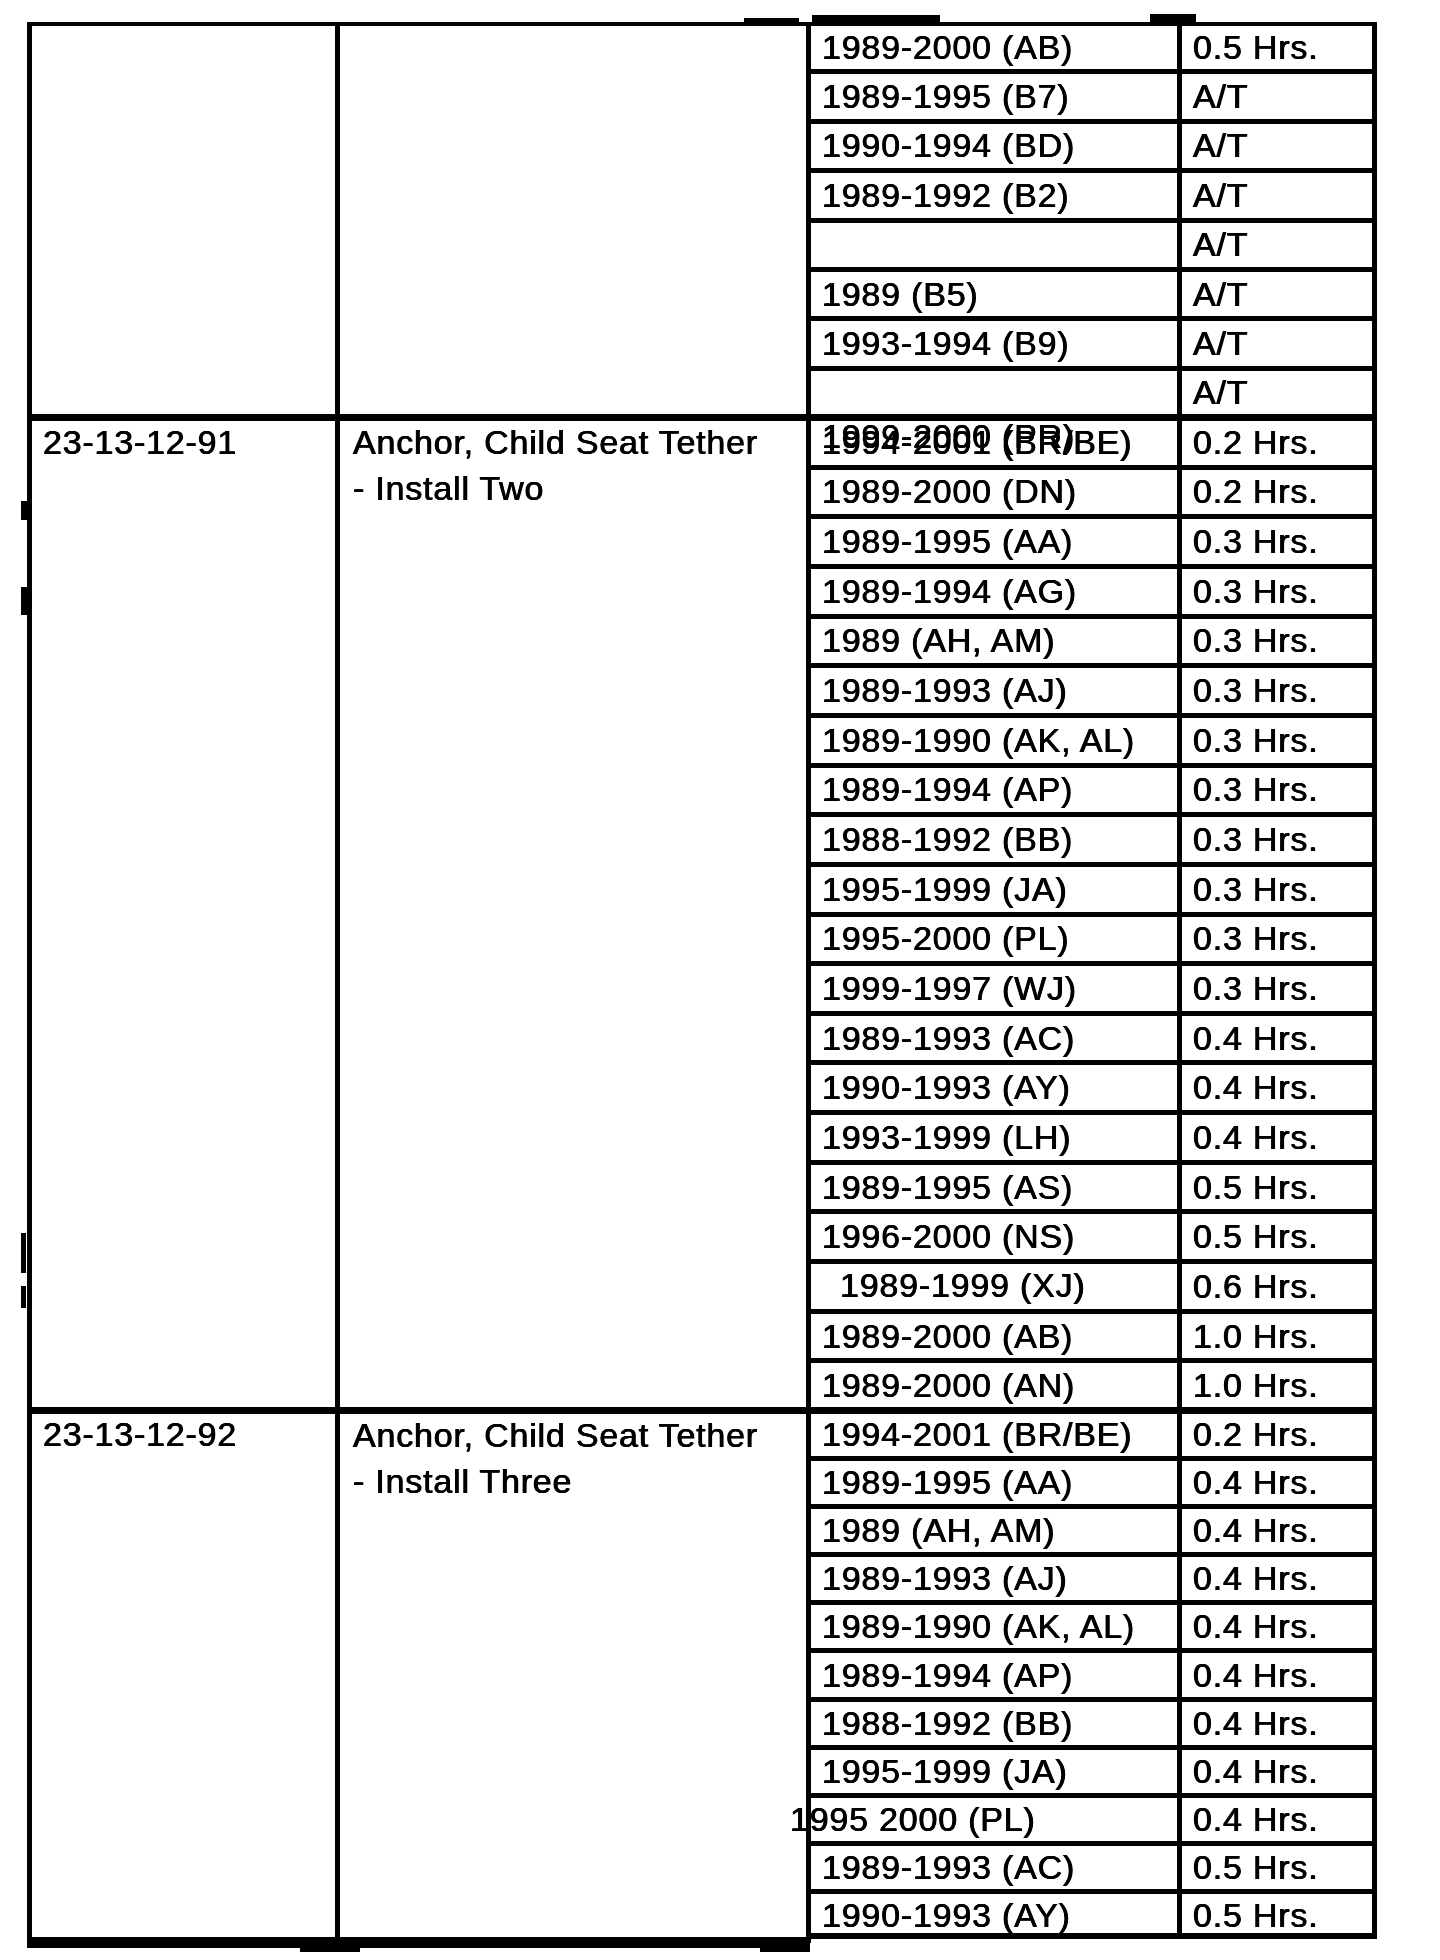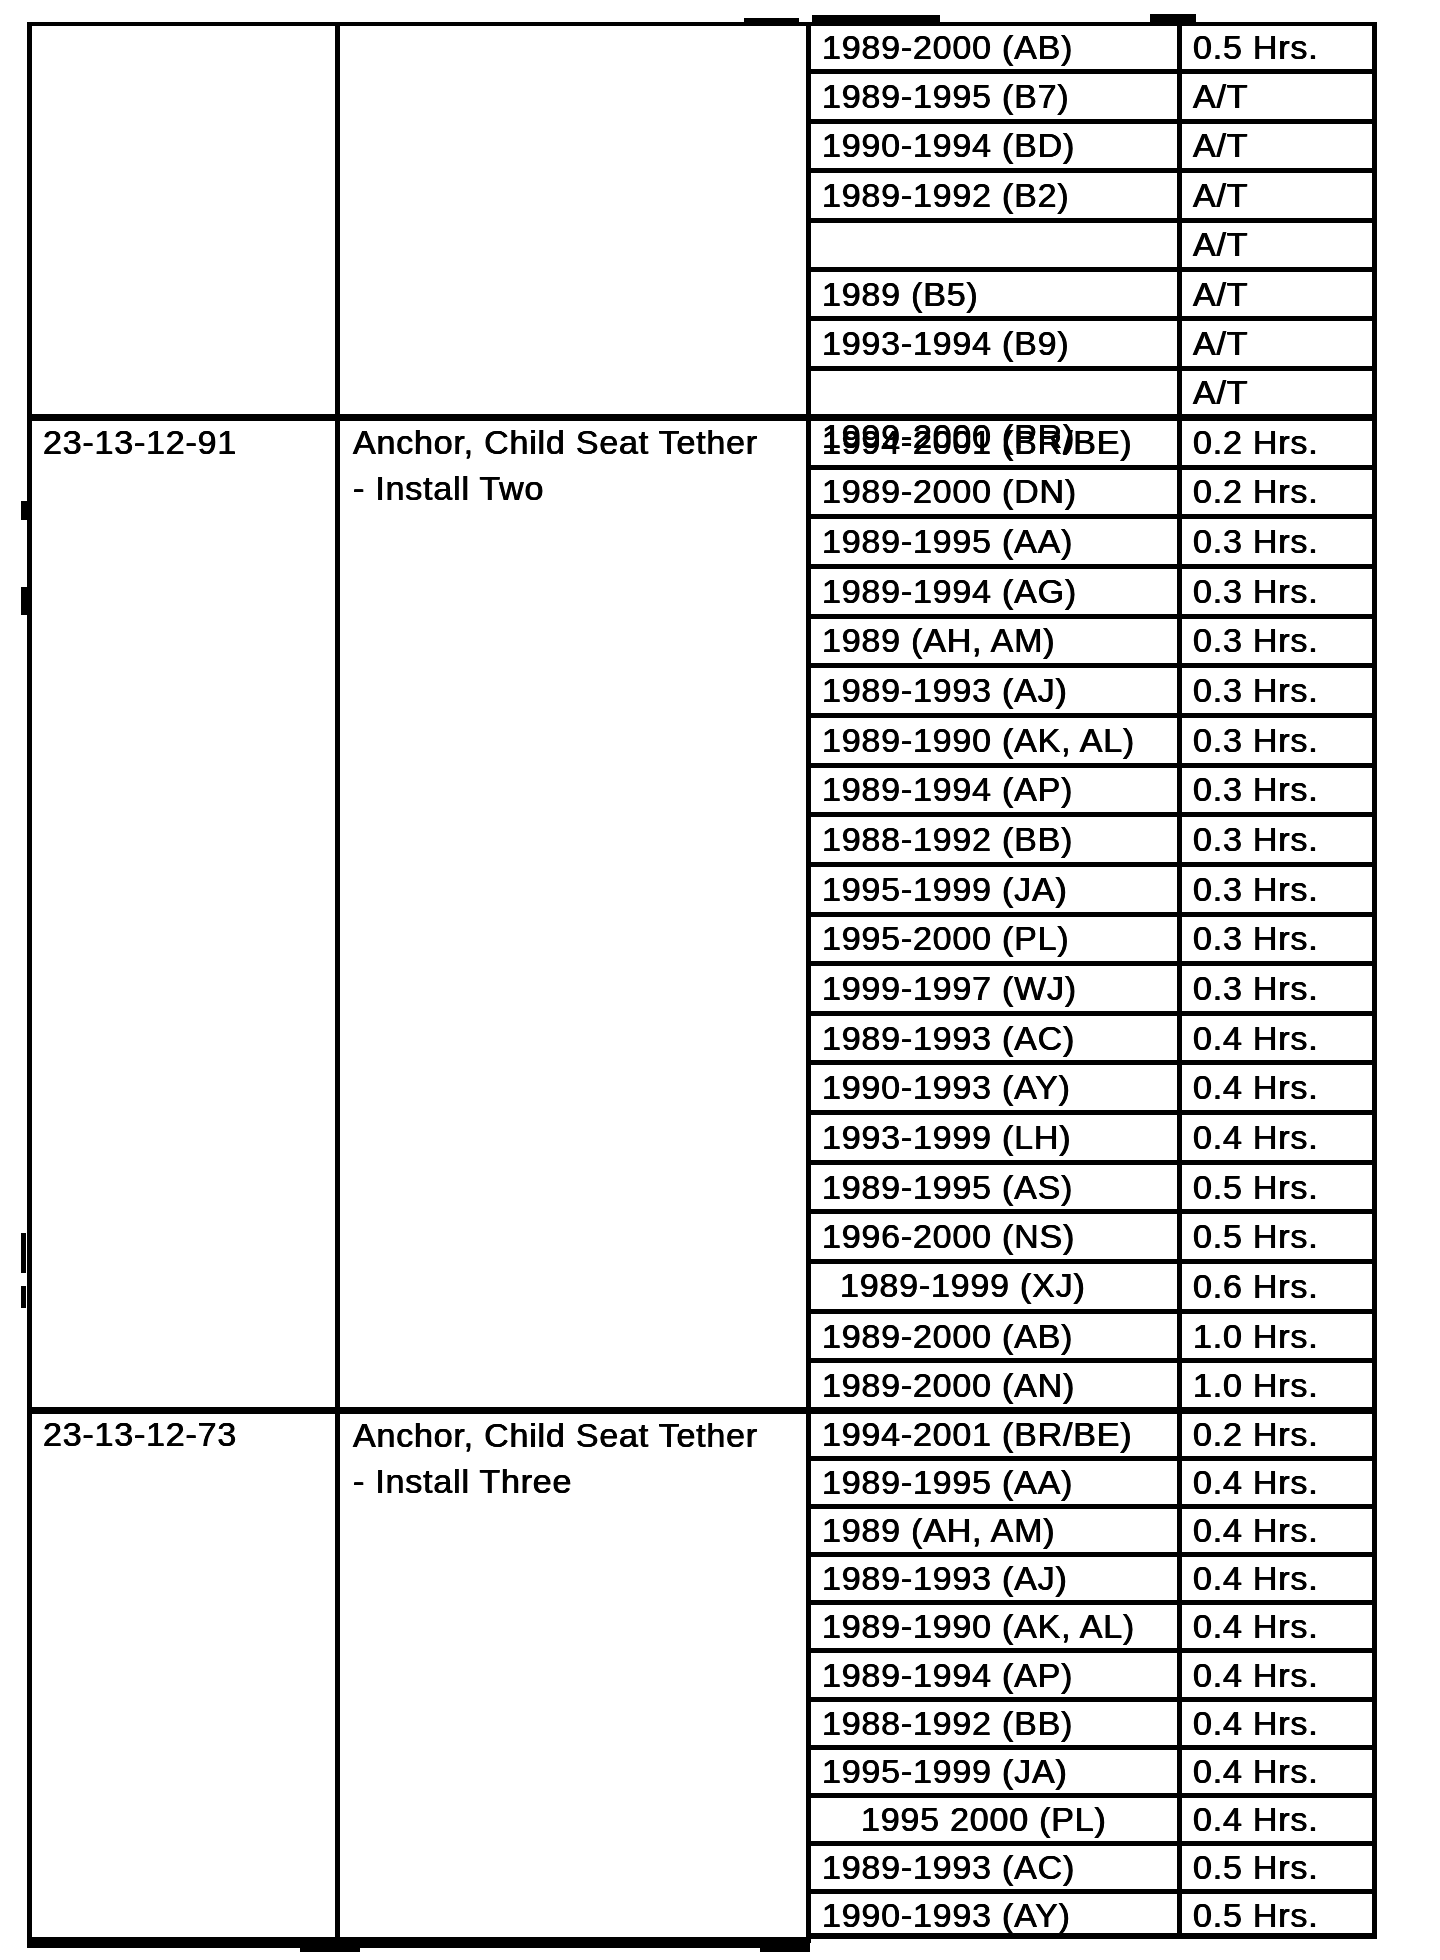--- a/index.html
+++ b/index.html
@@ -120,21 +120,21 @@
     <div class="txt" style="left: 1193px; top: 1216px;">0.5 Hrs.</div>
     <div class="ln" style="left: 806px; top: 1259px; width: 571px; height: 5px;"></div>
     <div class="txt" style="left: 822px; top: 1265px; margin-left: 18px;">1989-1999 (XJ)</div>
     <div class="txt" style="left: 1193px; top: 1266px;">0.6 Hrs.</div>
     <div class="ln" style="left: 806px; top: 1309px; width: 571px; height: 5px;"></div>
     <div class="txt" style="left: 822px; top: 1316px;">1989-2000 (AB)</div>
     <div class="txt" style="left: 1193px; top: 1316px;">1.0 Hrs.</div>
     <div class="ln" style="left: 806px; top: 1358px; width: 571px; height: 5px;"></div>
     <div class="txt" style="left: 822px; top: 1365px;">1989-2000 (AN)</div>
     <div class="txt" style="left: 1193px; top: 1365px;">1.0 Hrs.</div>
-    <div class="txt" style="left: 43px; top: 1414px;">23-13-12-73</div>
+    <div class="txt" style="left: 43px; top: 1414px;">23-13-12-92</div>
     <div class="txt" style="left: 353px; top: 1415px;">Anchor, Child Seat Tether</div>
     <div class="txt" style="left: 353px; top: 1461px;">- Install Three</div>
     <div class="txt" style="left: 822px; top: 1414px;">1994-2001 (BR/BE)</div>
     <div class="txt" style="left: 1193px; top: 1414px;">0.2 Hrs.</div>
     <div class="ln" style="left: 806px; top: 1456px; width: 571px; height: 5px;"></div>
     <div class="txt" style="left: 822px; top: 1462px;">1989-1995 (AA)</div>
     <div class="txt" style="left: 1193px; top: 1462px;">0.4 Hrs.</div>
     <div class="ln" style="left: 806px; top: 1504px; width: 571px; height: 5px;"></div>
     <div class="txt" style="left: 822px; top: 1510px;">1989 (AH, AM)</div>
     <div class="txt" style="left: 1193px; top: 1510px;">0.4 Hrs.</div>
@@ -147,21 +147,21 @@
     <div class="ln" style="left: 806px; top: 1648px; width: 571px; height: 5px;"></div>
     <div class="txt" style="left: 822px; top: 1655px;">1989-1994 (AP)</div>
     <div class="txt" style="left: 1193px; top: 1655px;">0.4 Hrs.</div>
     <div class="ln" style="left: 806px; top: 1697px; width: 571px; height: 5px;"></div>
     <div class="txt" style="left: 822px; top: 1703px;">1988-1992 (BB)</div>
     <div class="txt" style="left: 1193px; top: 1703px;">0.4 Hrs.</div>
     <div class="ln" style="left: 806px; top: 1745px; width: 571px; height: 5px;"></div>
     <div class="txt" style="left: 822px; top: 1751px;">1995-1999 (JA)</div>
     <div class="txt" style="left: 1193px; top: 1751px;">0.4 Hrs.</div>
     <div class="ln" style="left: 806px; top: 1793px; width: 571px; height: 5px;"></div>
-    <div class="txt" style="left: 861px; top: 1799px;">1995 2000 (PL)</div>
+    <div class="txt" style="left: 790px; top: 1799px;">1995 2000 (PL)</div>
     <div class="txt" style="left: 1193px; top: 1799px;">0.4 Hrs.</div>
     <div class="ln" style="left: 806px; top: 1841px; width: 571px; height: 5px;"></div>
     <div class="txt" style="left: 822px; top: 1847px;">1989-1993 (AC)</div>
     <div class="txt" style="left: 1193px; top: 1847px;">0.5 Hrs.</div>
     <div class="ln" style="left: 806px; top: 1889px; width: 571px; height: 5px;"></div>
     <div class="txt" style="left: 822px; top: 1895px;">1990-1993 (AY)</div>
     <div class="txt" style="left: 1193px; top: 1895px;">0.5 Hrs.</div>
     <div class="noise" style="left: 812px; top: 15px; width: 128px; height: 8px;"></div>
     <div class="noise" style="left: 1150px; top: 14px; width: 46px; height: 8px;"></div>
     <div class="noise" style="left: 744px; top: 18px; width: 55px; height: 5px;"></div>

